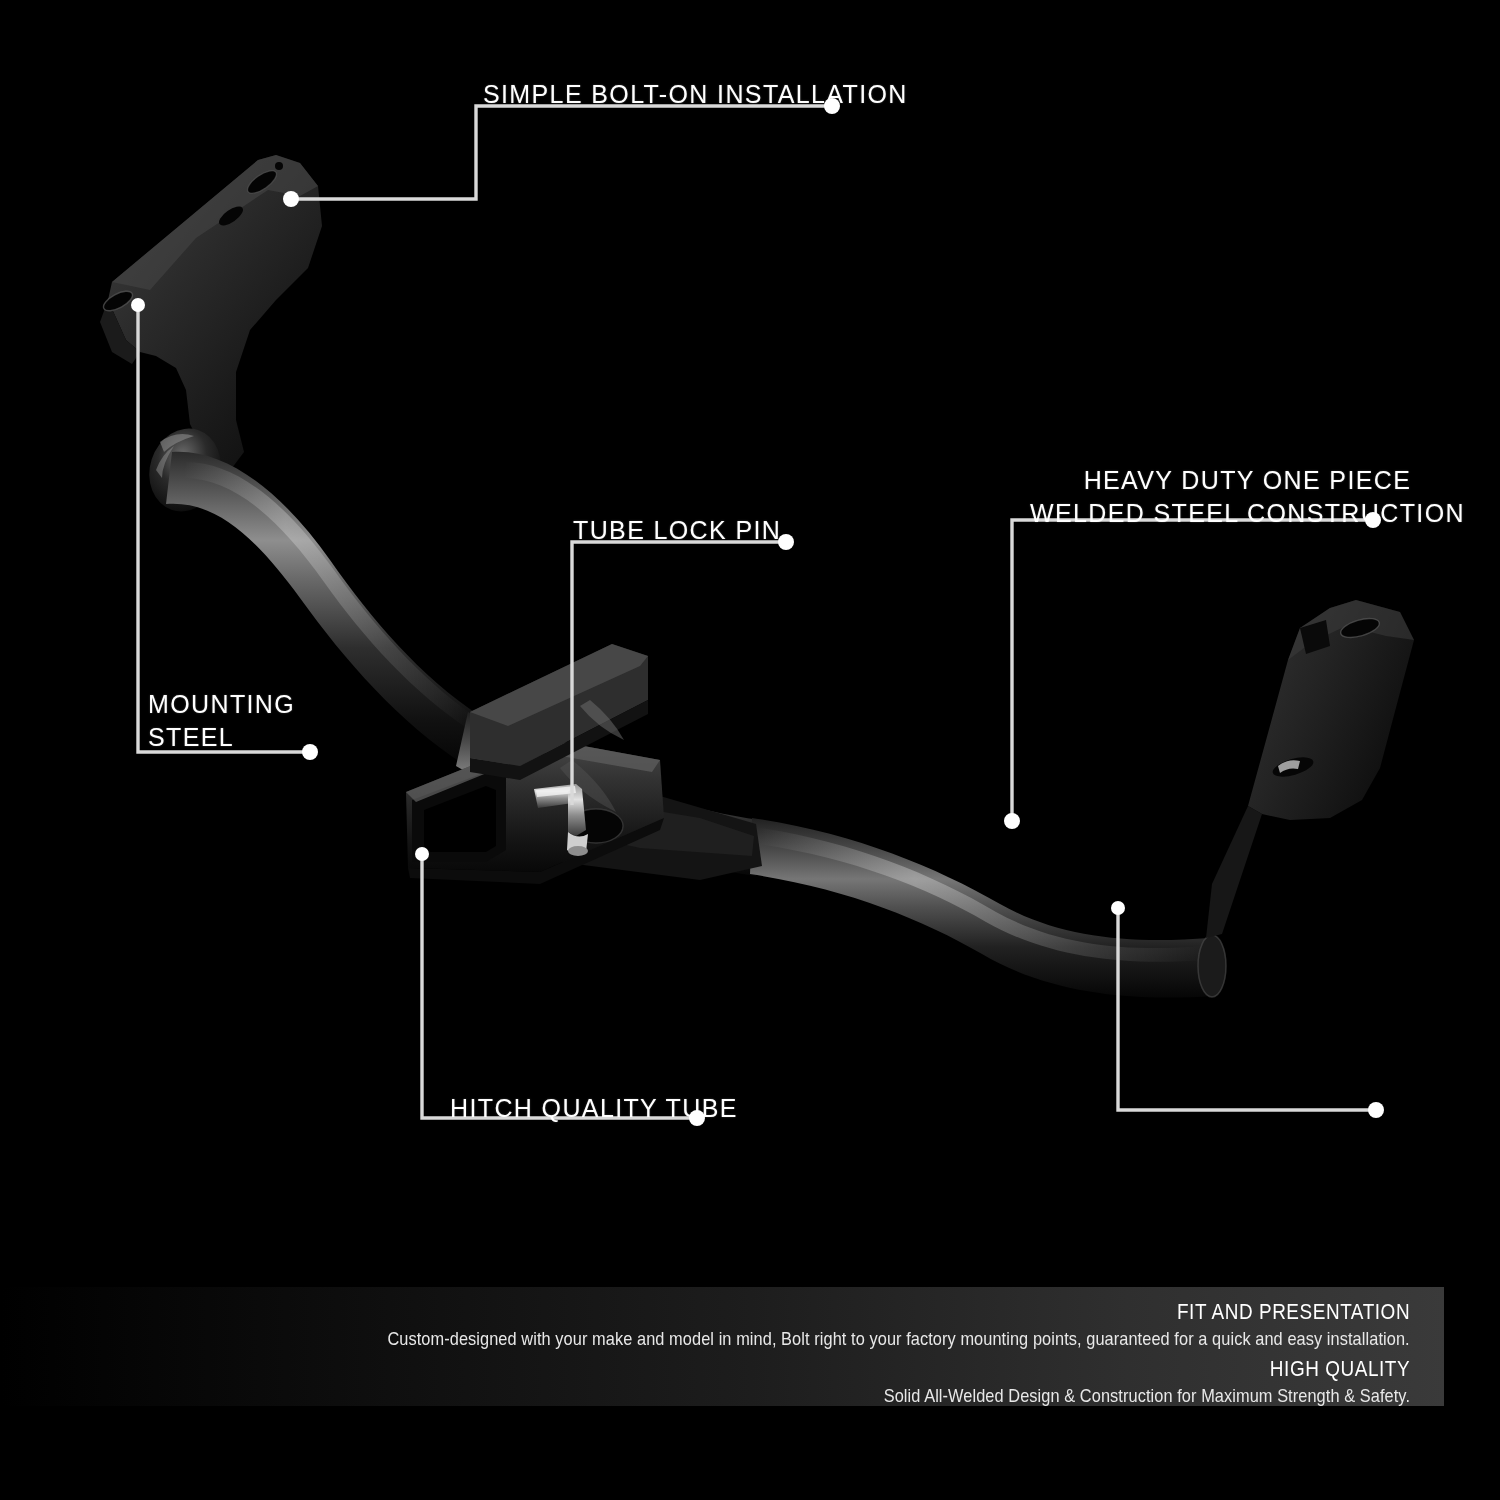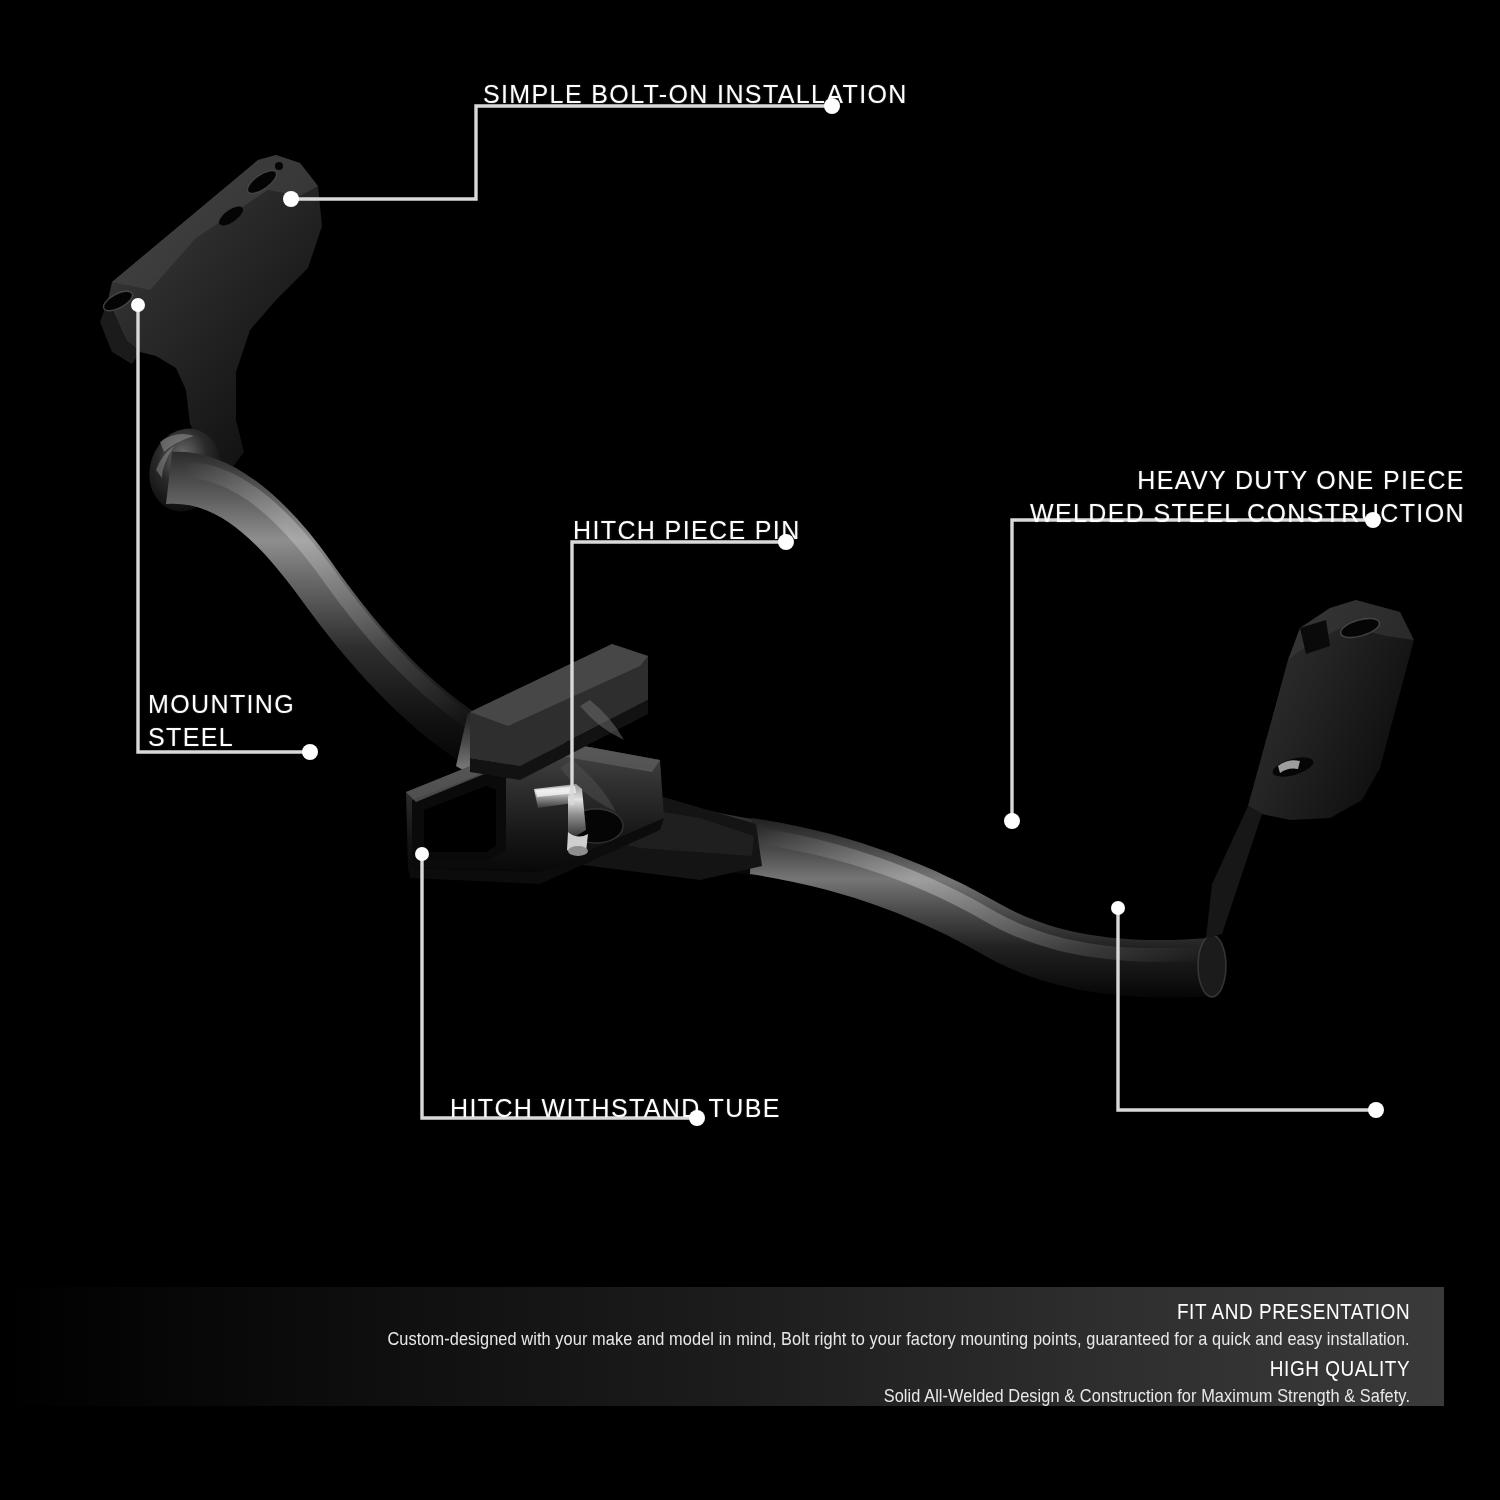--- a/index.html
+++ b/index.html
@@ -8,21 +8,21 @@
        font-family:"Liberation Sans", sans-serif;}
   #stage{position:relative;width:1500px;height:1500px;background:#000;overflow:hidden;border-radius:7px;}
 
   
   #product{position:absolute;inset:0;}
 
   
   .callout{position:absolute;color:#fff;letter-spacing:.055em;
            font-size:25px;line-height:1.32;white-space:pre-line;
            font-weight:300;text-shadow:0 0 2px rgba(255,255,255,.25);}
-  .callout.r{text-align:right;}
+  .callout.r{text-align:center;}
 
   
   #footer{position:absolute;left:0;top:1287px;width:1444px;height:119px;
           background:linear-gradient(90deg,#000 0%,#0a0a0a 18%,#1d1d1d 52%,#2f2f2f 78%,#3a3a3a 100%);}
   .f-head{position:absolute;right:34px;color:#fff;font-size:22px;letter-spacing:.03em;
           font-weight:400;font-family:"Liberation Sans Narrow","Liberation Sans",sans-serif;
           transform:scaleX(.86);transform-origin:100% 50%;}
   .f-body{position:absolute;right:34px;color:#e8e8e8;font-size:19px;letter-spacing:.005em;
           font-weight:300;font-family:"Liberation Sans Narrow","Liberation Sans",sans-serif;
           transform:scaleX(.86);transform-origin:100% 50%;white-space:nowrap;}
@@ -223,26 +223,26 @@
       <circle cx="1118" cy="908" r="7"></circle>
       <circle cx="1376" cy="1110" r="8"></circle>
     </g>
   </svg>
 
   <div class="callout" style="left:483px;top:78px;">SIMPLE BOLT-ON INSTALLATION</div>
 
   <div class="callout" style="left:148px;top:688px;">MOUNTING
 STEEL</div>
 
-  <div class="callout" style="left:573px;top:514px;">HITCH PIECE PIN</div>
+  <div class="callout" style="left:573px;top:514px;">TUBE LOCK PIN</div>
 
   <div class="callout r" style="left:1030px;top:464px;">HEAVY DUTY ONE PIECE
 WELDED STEEL CONSTRUCTION</div>
 
-  <div class="callout" style="left:450px;top:1092px;">HITCH WITHSTAND TUBE</div>
+  <div class="callout" style="left:450px;top:1092px;">HITCH QUALITY TUBE</div>
 
 
   <div id="footer">
     <div class="f-head" style="top:12px;">FIT AND PRESENTATION</div>
     <div class="f-body" style="top:41px;">Custom-designed with your make and model in mind, Bolt right to your factory mounting points, guaranteed for a quick and easy installation.</div>
     <div class="f-head" style="top:69px;">HIGH QUALITY</div>
     <div class="f-body" style="top:98px;">Solid All-Welded Design &amp; Construction for Maximum Strength &amp; Safety.</div>
   </div>
 
 </div>

